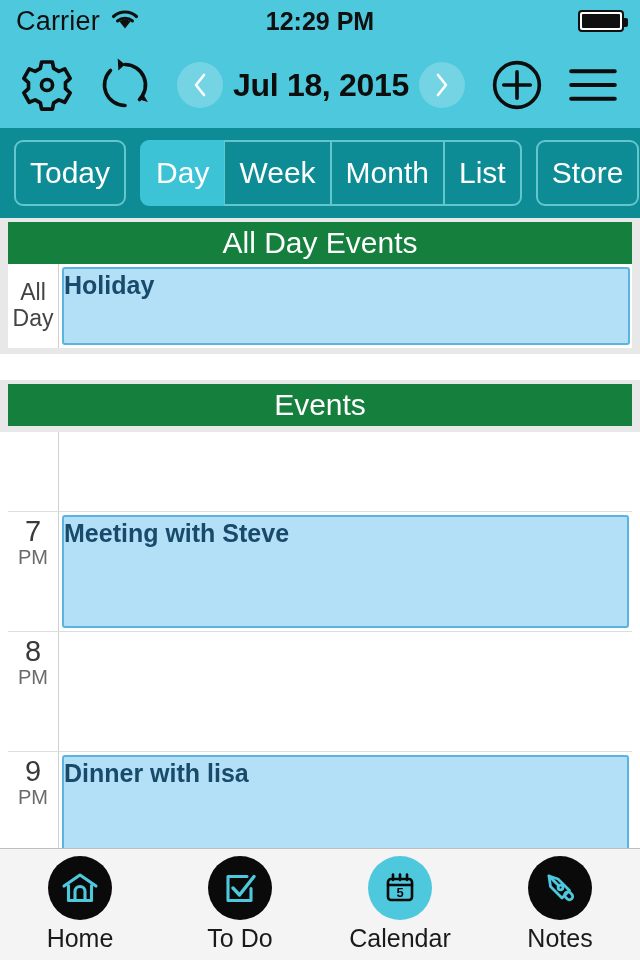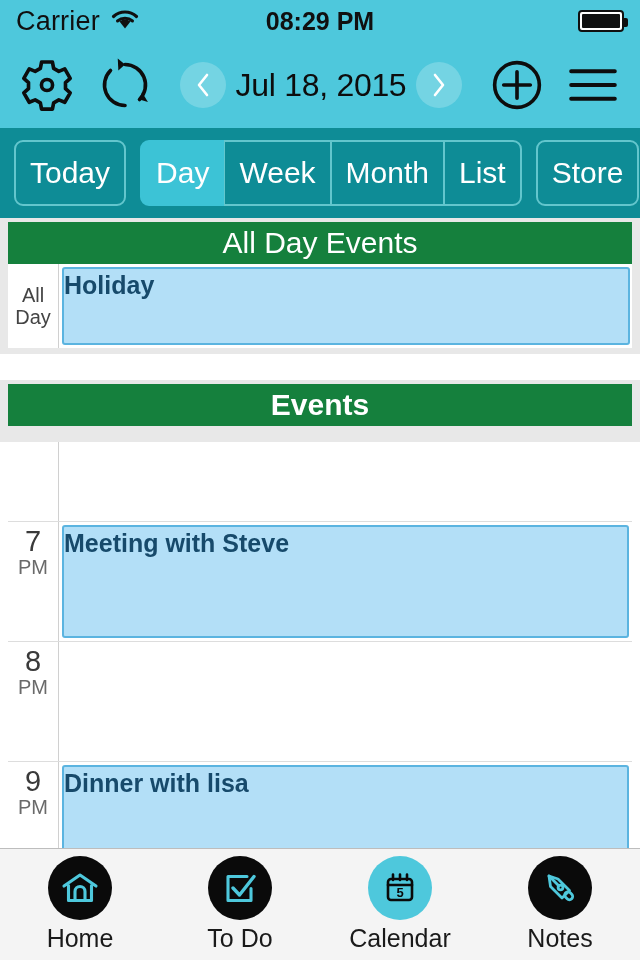--- a/index.html
+++ b/index.html
@@ -120,21 +120,21 @@
     border: none;
     display: flex;
     align-items: center;
     justify-content: center;
     cursor: pointer;
     flex: none;
   }
   .date-label {
     font-size: 32px;
     color: #0d0d0d;
-    font-weight: normal;
+    font-weight: bold;
     white-space: nowrap;
     padding: 0 6px;
     letter-spacing: -0.3px;
   }
 
   
   .view-bar {
     height: 90px;
     background: #0e8c96;
     display: flex;
@@ -186,41 +186,41 @@
   .section-head {
     background: #15803d;
     color: #ffffff;
     font-size: 30px;
     text-align: center;
     height: 42px;
     line-height: 42px;
     flex: none;
   }
   .section-wrap { background: #e8e8e8; padding: 4px 8px 0 8px; flex: none; }
-  .section-wrap.tight { padding-bottom: 16px; font-weight: bold; }
+  .section-wrap.tight { padding-bottom: 6px; }
 
   
   .allday-band {
     background: #e8e8e8;
     padding: 0 8px 6px 8px;
     flex: none;
   }
   .allday-inner {
     background: #ffffff;
     display: flex;
     height: 84px;
   }
   .allday-label {
     width: 51px;
     flex: none;
     display: flex;
     flex-direction: column;
     align-items: center;
     justify-content: center;
-    font-size: 20px;
+    font-size: 23px;
     color: #444444;
     line-height: 1.12;
     border-right: 1px solid #d0d0d0;
   }
   .allday-slot {
     flex: 1;
     position: relative;
     padding: 3px 2px 3px 3px;
   }
   .event-box {
@@ -333,21 +333,21 @@
     <div class="status-left">
       <span class="carrier-label">Carrier</span>
       <span class="wifi-icon">
         <svg width="30" height="24" viewBox="0 0 30 24">
           <path d="M15 21.5 L9.5 14.5 a9 9 0 0 1 11 0 Z" fill="#101010"></path>
           <path d="M3.5 9.5 a17 17 0 0 1 23 0" stroke="#101010" stroke-width="3.2" fill="none" stroke-linecap="round"></path>
           <path d="M7.5 14 a11.5 11.5 0 0 1 15 0" stroke="#101010" stroke-width="3" fill="none" stroke-linecap="round"></path>
         </svg>
       </span>
     </div>
-    <div class="status-time">08:29 PM</div>
+    <div class="status-time">12:29 PM</div>
     <div class="status-right">
       <div class="battery">
         <div class="battery-fill"></div>
         <div class="battery-cap"></div>
       </div>
     </div>
   </div>
 
   <div class="nav-bar">
 

